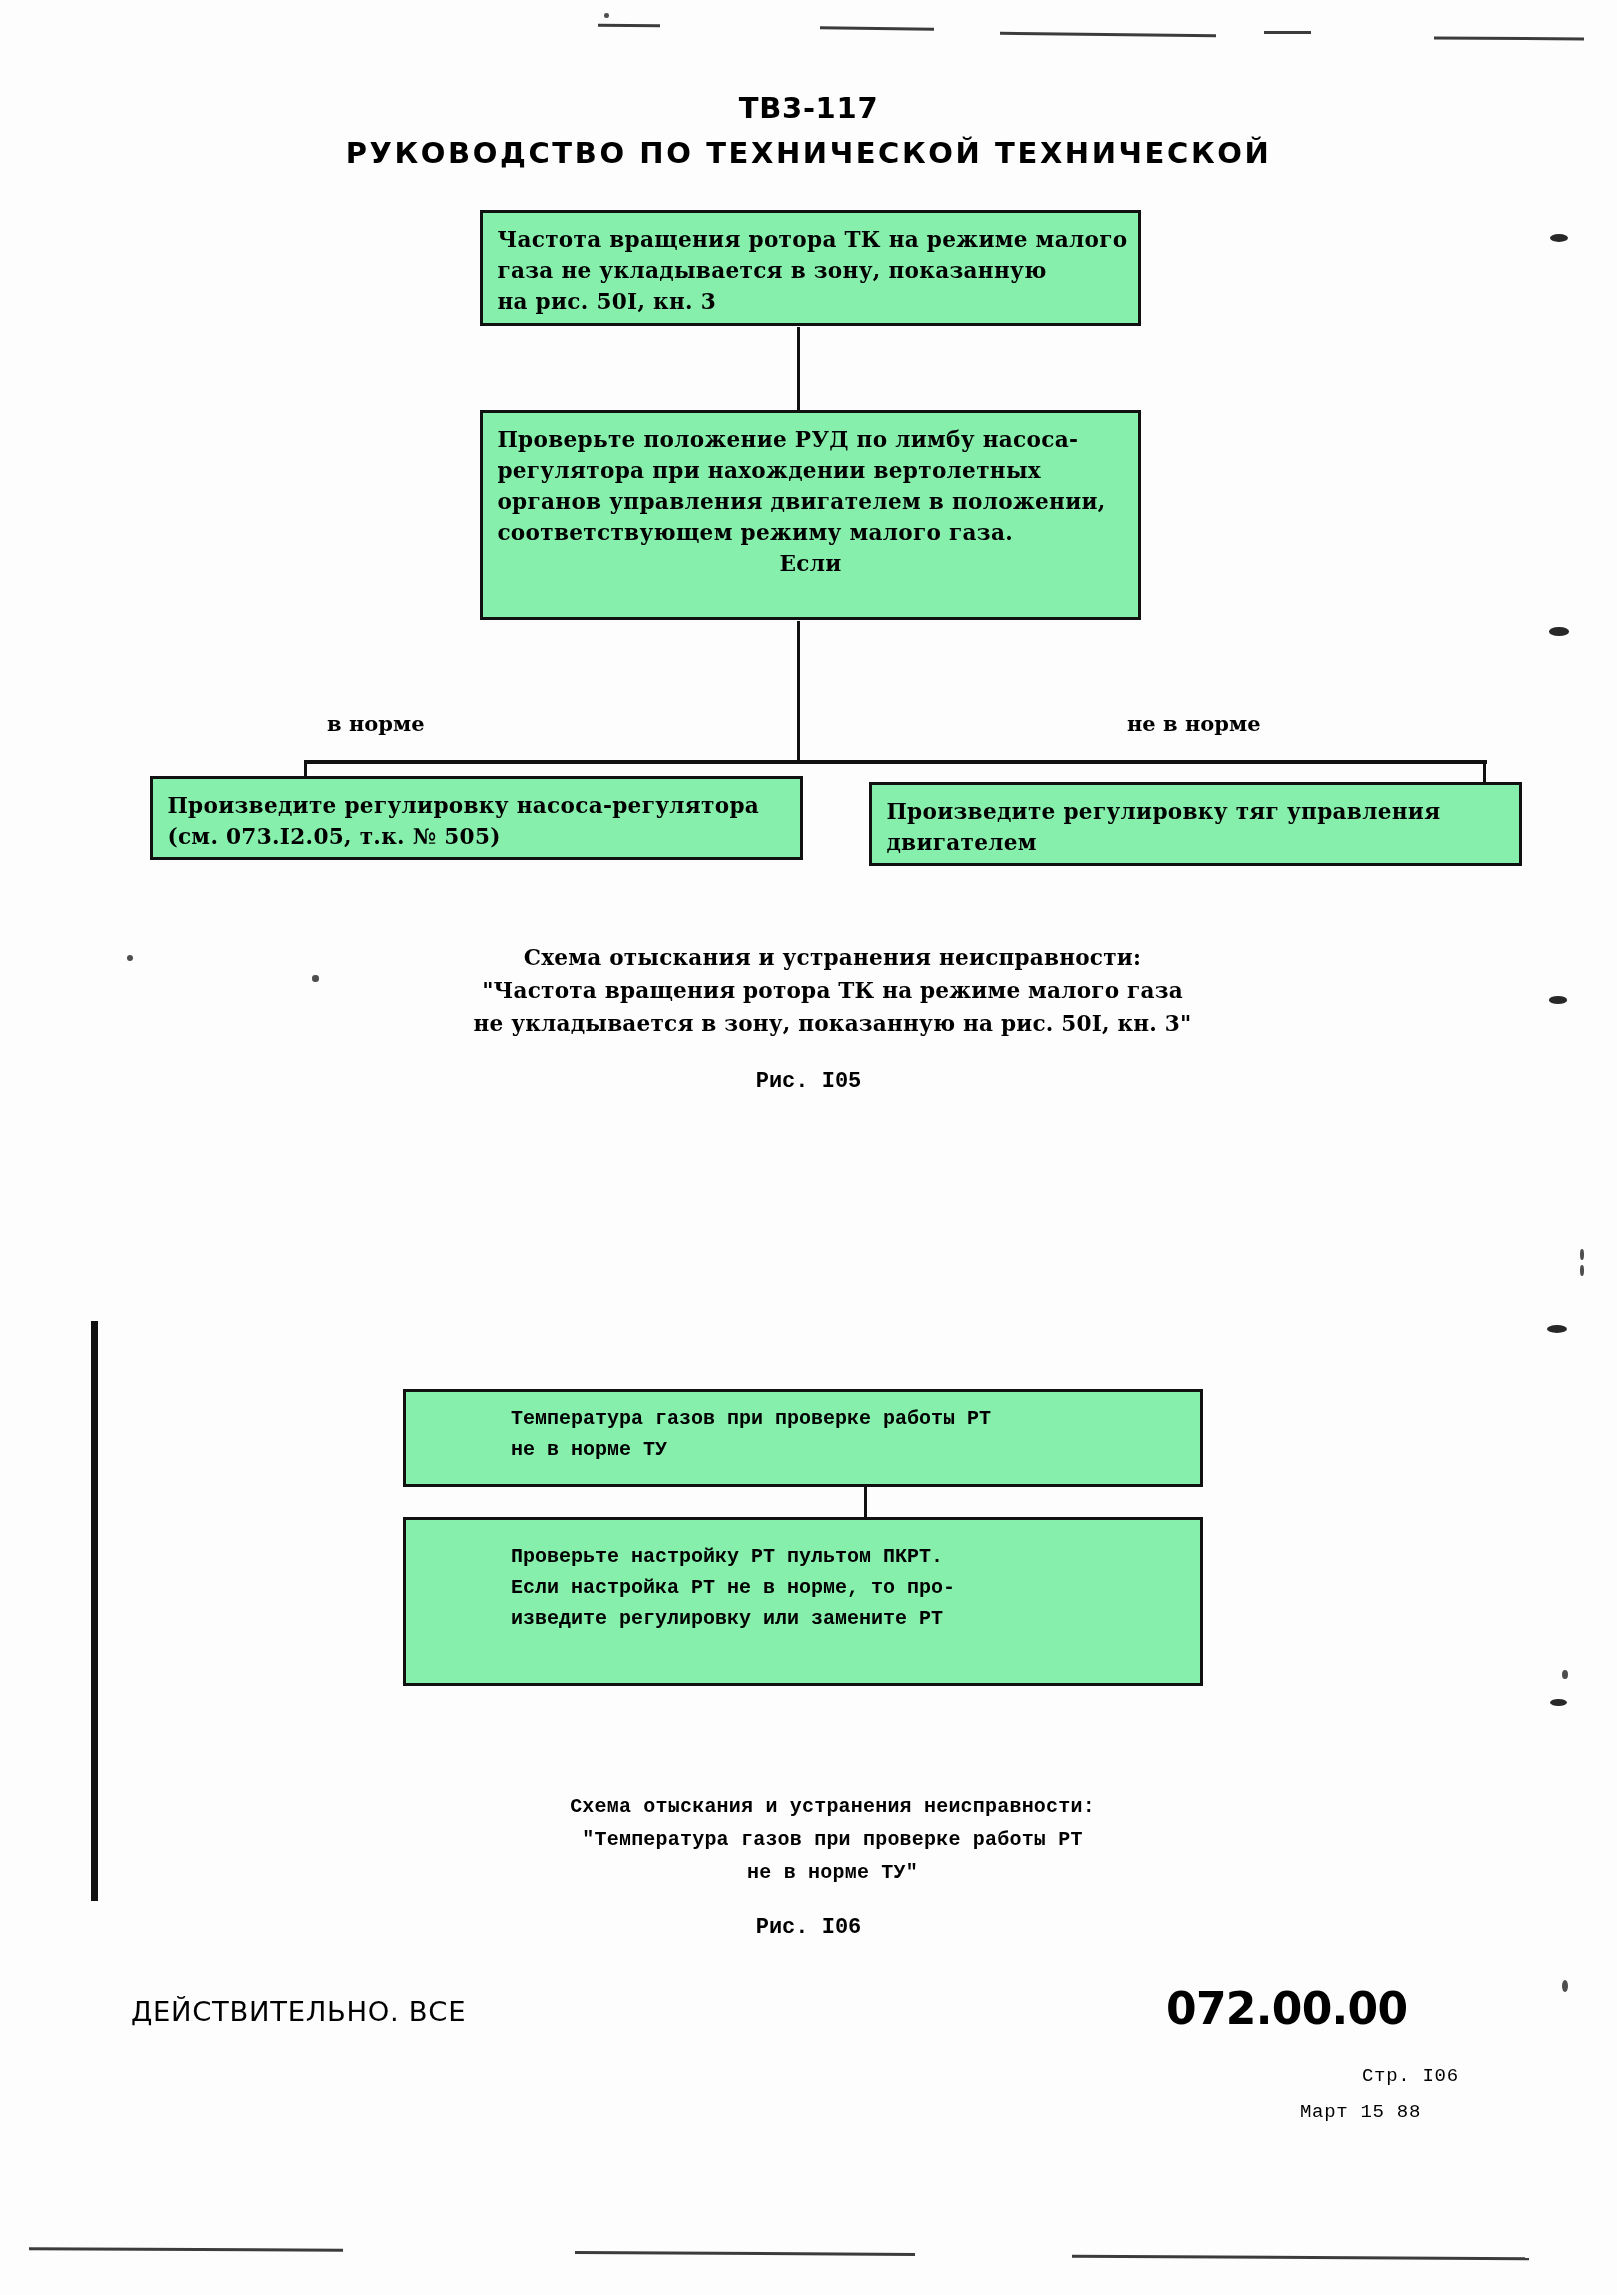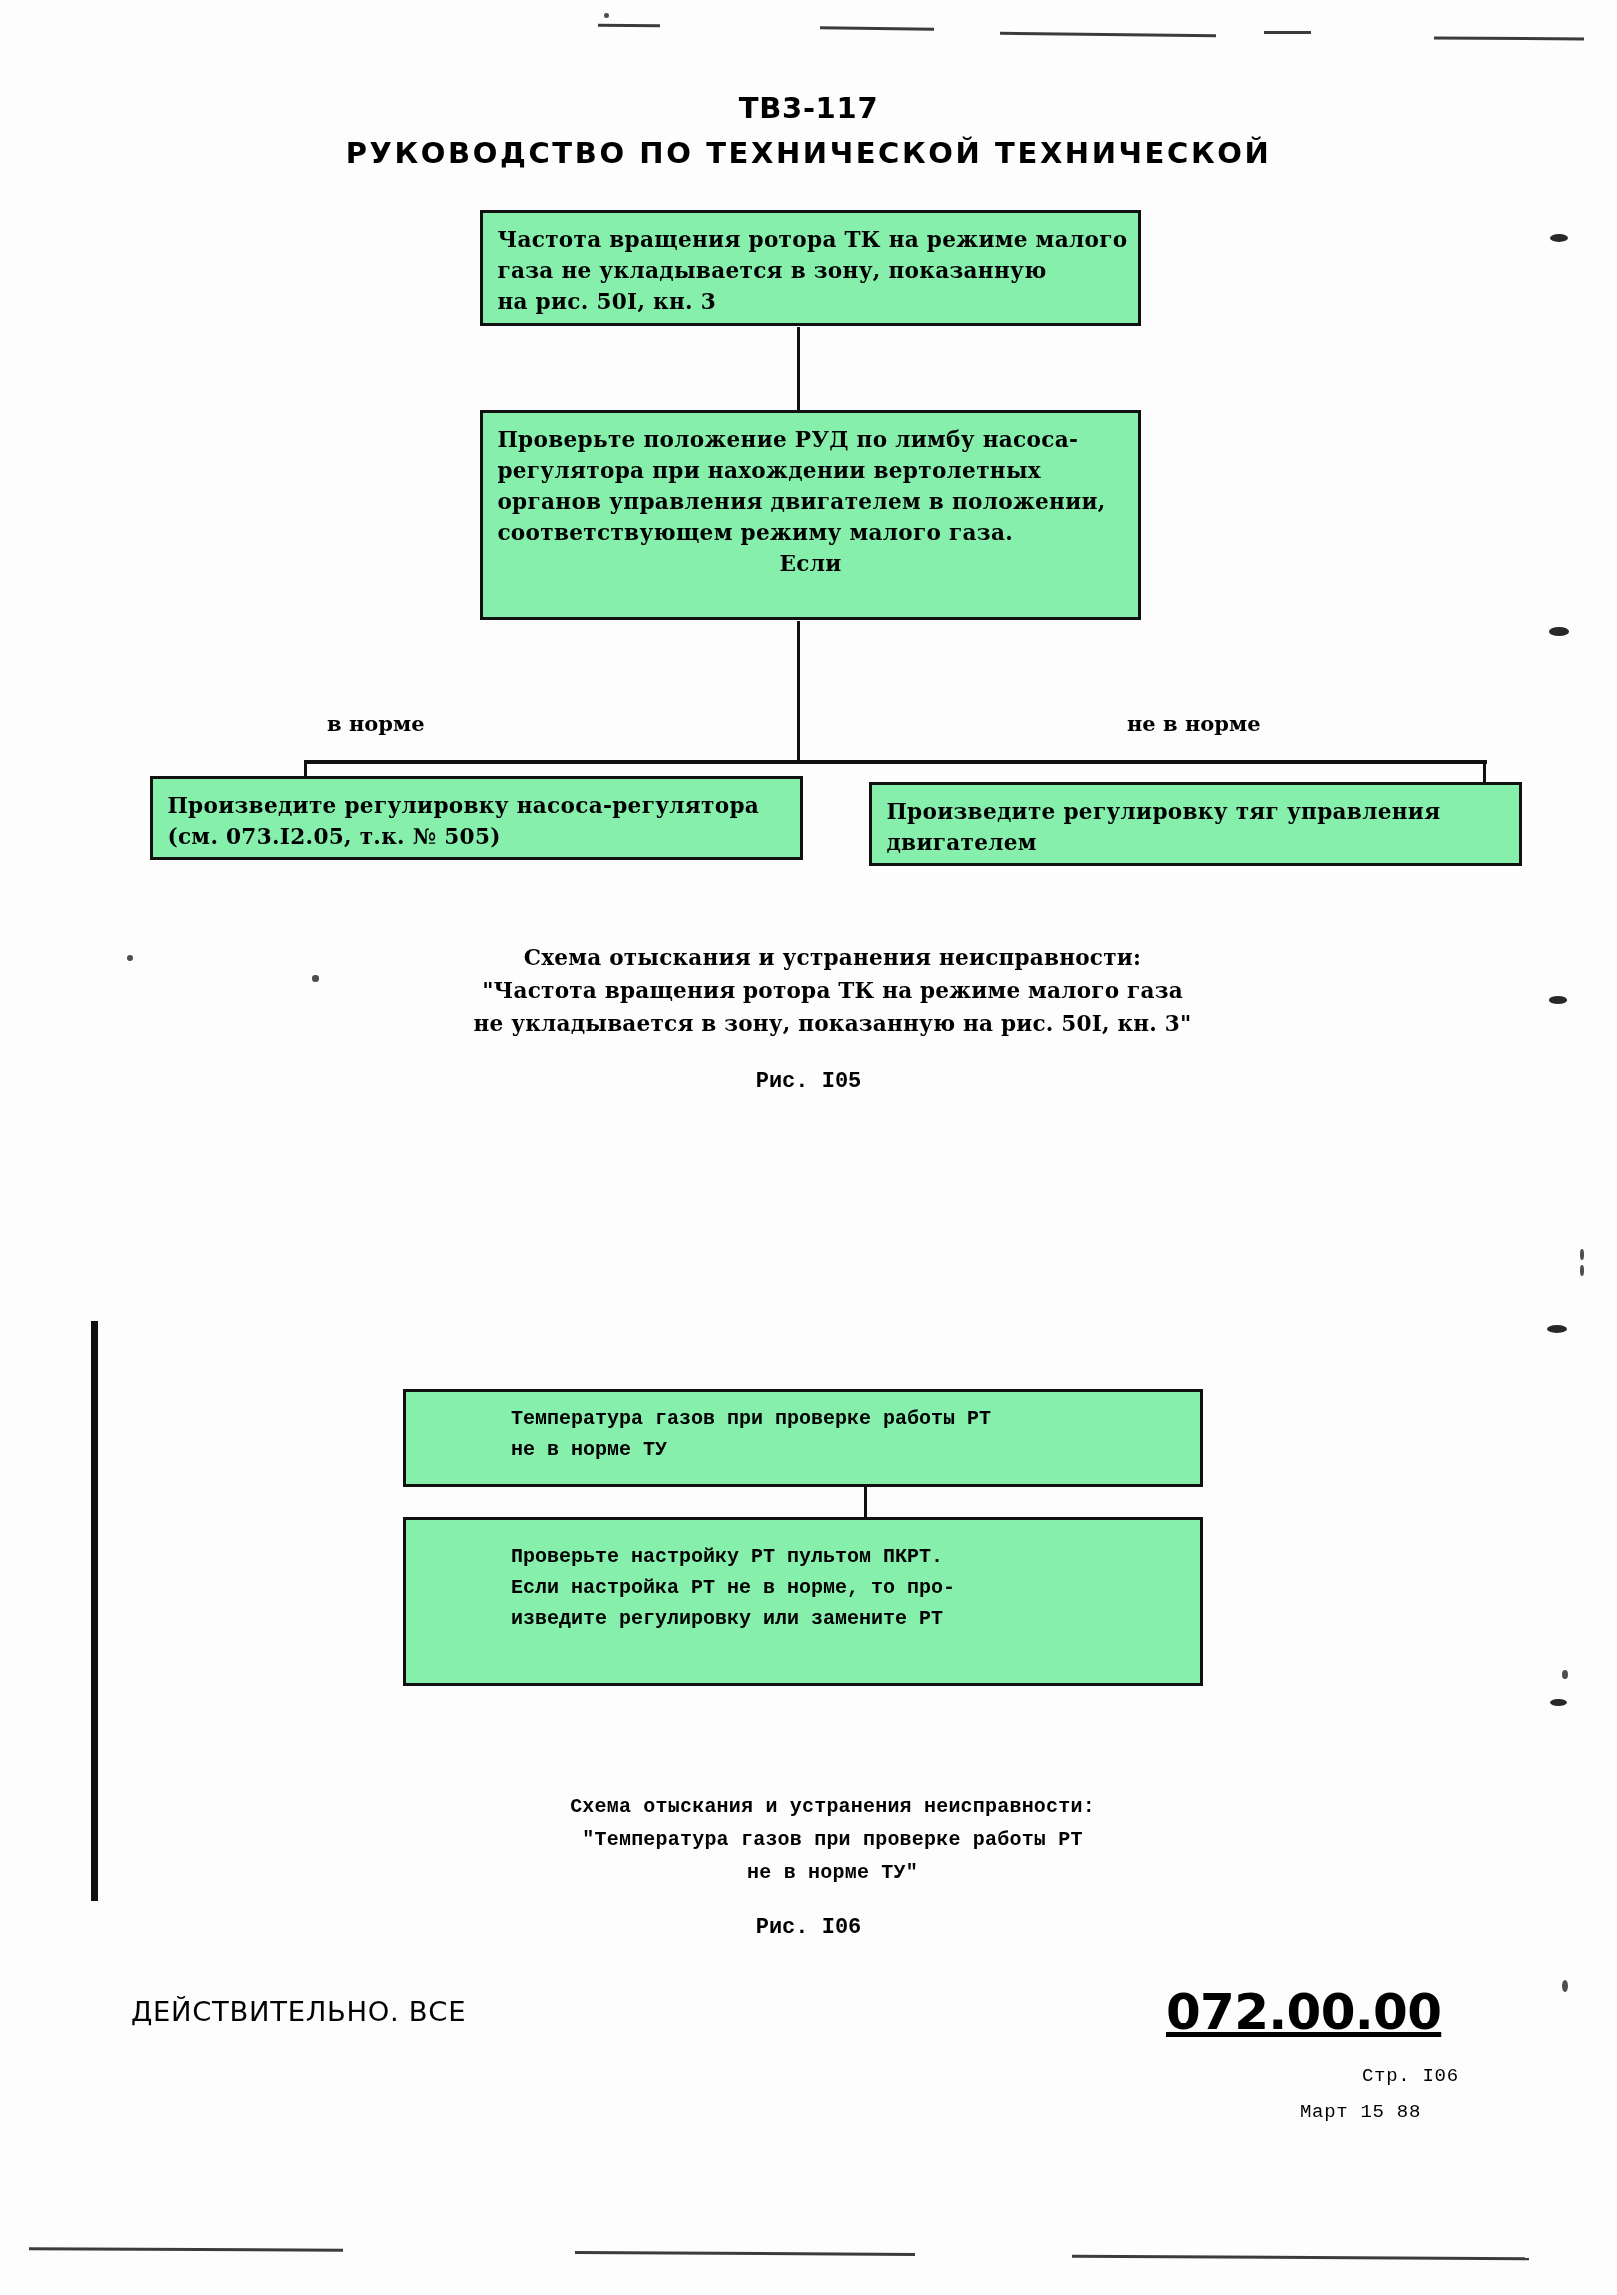--- a/index.html
+++ b/index.html
@@ -149,24 +149,23 @@
     font-family: "DejaVu Sans", sans-serif;
     font-weight: 400;
     font-size: 27.4px;
     letter-spacing: 0.7px;
     white-space: nowrap;
   }
   .footer-docnum {
     position: absolute;
     font-family: "DejaVu Sans", sans-serif;
     font-weight: 700;
-    font-size: 50px;
+    font-size: 44px;
     letter-spacing: -0.7px;
     white-space: nowrap;
-    text-decoration: underline;
   }
   .footer-meta {
     position: absolute;
     font-family: "Liberation Mono", "DejaVu Sans Mono", monospace;
     font-weight: 400;
     font-size: 19px;
     white-space: nowrap;
     letter-spacing: 0.7px;
   }
 </style>

